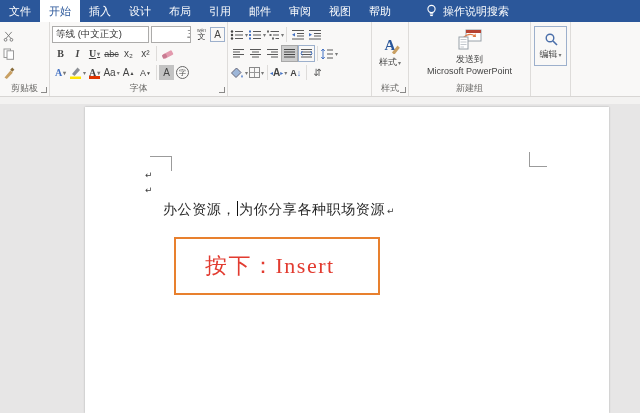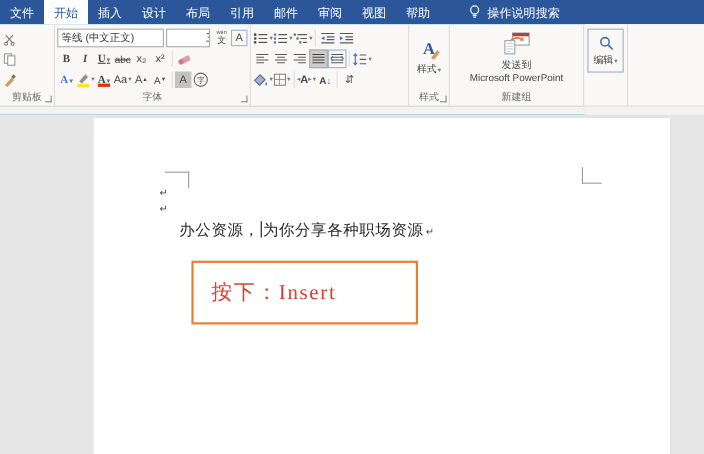--- a/index.html
+++ b/index.html
@@ -54,22 +54,22 @@
     border-left:1px solid #9b9b9b; border-bottom:1px solid #9b9b9b; }
   .pmark { position:absolute; font-size:9px; color:#3d3d3d; }
   .textline { position:absolute; left:78px; top:94px; font-size:14px; letter-spacing:0.6px;
     color:#262626; white-space:nowrap; }
   .textline .pm { font-size:9px; color:#3d3d3d; margin-left:2px; }
   .cursor { display:inline-block; width:1px; height:15px; background:#111;
     vertical-align:-2px; margin:0 1px; animation:blink 1s steps(1) infinite; }
   @keyframes blink { 50% { opacity:0; } }
   .insertbox { position:absolute; left:89px; top:130px; width:206px; height:58px;
     border:2px solid #e8802e; display:flex; align-items:center; }
-  .insertbox span { font-family:"Liberation Serif","DejaVu Serif",serif; font-size:19px;
-    letter-spacing:1.5px; color:#e23b30; padding-left:16px; }
+  .insertbox span { font-family:"Liberation Serif","DejaVu Serif",serif; font-size:22px;
+    letter-spacing:1.5px; color:#e23b30; padding-left:29px; }
 </style>
 </head>
 <body>
 
 <div class="app">
 
   <div class="titlebar">
     <div class="tab">文件</div>
     <div class="tab selected">开始</div>
     <div class="tab">插入</div>

